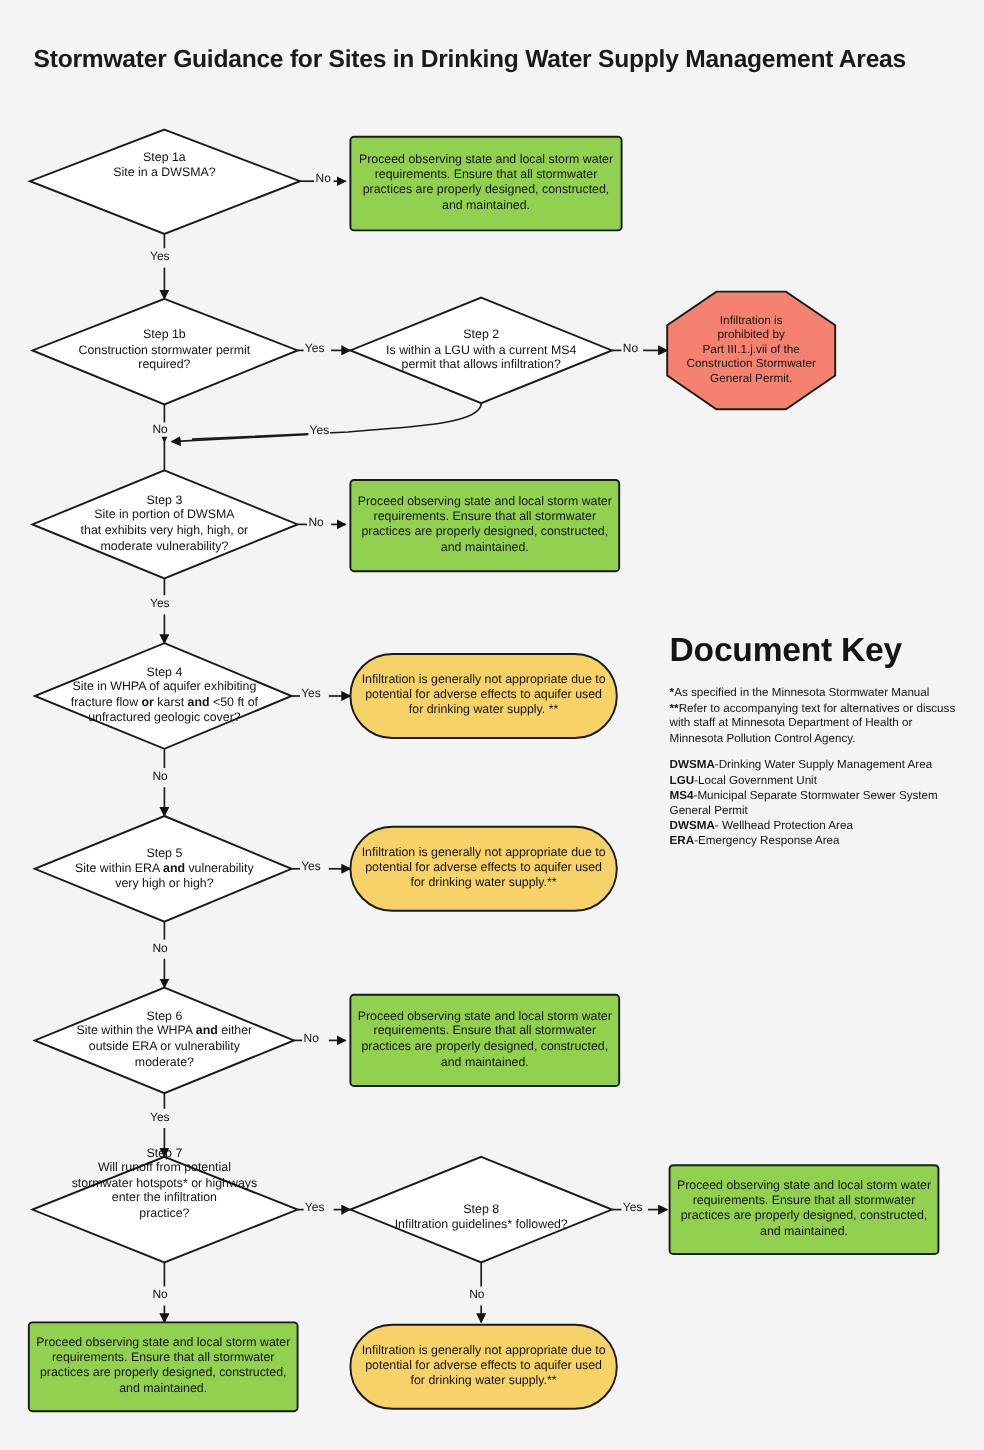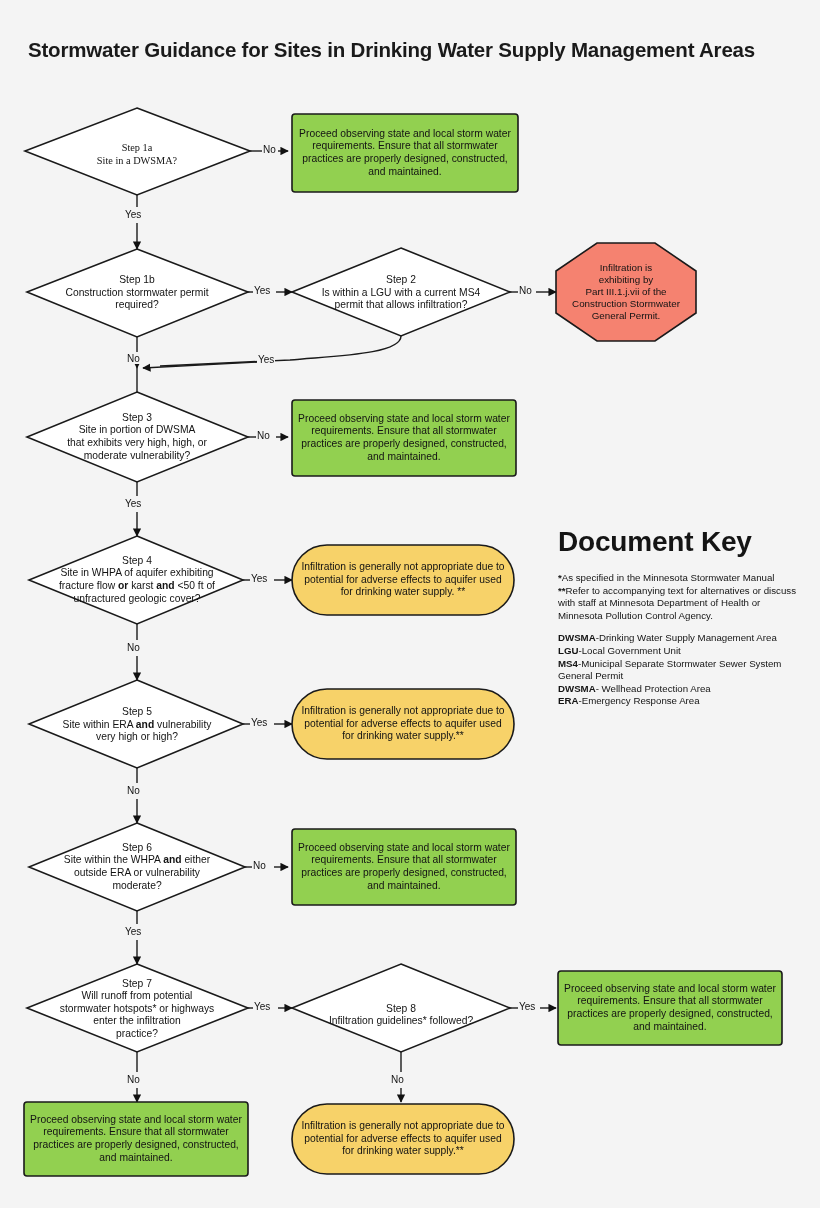--- a/index.html
+++ b/index.html
@@ -178,21 +178,21 @@
 
   <polygon points="401,964 510,1008 401,1052 292,1008" fill="#ffffff" stroke="#1a1a1a" stroke-width="1.6"></polygon>
 
   <rect x="558" y="971" width="224" height="74" rx="3" fill="#92d050" stroke="#1a1a1a" stroke-width="1.6"></rect>
 
   <rect x="24" y="1102" width="224" height="74" rx="3" fill="#92d050" stroke="#1a1a1a" stroke-width="1.6"></rect>
 
   <rect x="292" y="1104" width="222" height="70" rx="35" fill="#f7d269" stroke="#1a1a1a" stroke-width="1.6"></rect>
 </svg>
 
-<div class="node-text diamond-text" style="left:57px; top:130px; width:160px; height:50px;font-family:Liberation Serif, serif;">
+<div class="node-text diamond-text" style="left:57px; top:114px; width:160px; height:50px;">
   <span>
     <span>Step 1a</span><br>
     <span>Site in a DWSMA?</span>
   </span>
 </div>
 
 <div class="node-text box-text" style="left:298px; top:118px; width:214px; height:70px;">Proceed observing state and local storm water requirements. Ensure that all stormwater practices are properly designed, constructed, and maintained.</div>
 
 <div class="node-text diamond-text" style="left:47px; top:266px; width:180px; height:54px;">
   <span>
@@ -206,21 +206,21 @@
   <span>
     <span>Step 2</span><br>
     <span>Is within a LGU with a current MS4</span><br>
     <span>permit that allows infiltration?</span>
   </span>
 </div>
 
 <div class="node-text oct-text" style="left:560px; top:254px; width:132px; height:76px;">
   <span>
     <span>Infiltration is</span><br>
-    <span>exhibiting by</span><br>
+    <span>prohibited by</span><br>
     <span>Part III.1.j.vii of the</span><br>
     <span>Construction Stormwater</span><br>
     <span>General Permit.</span>
   </span>
 </div>
 
 <div class="node-text diamond-text" style="left:43px; top:404px; width:188px; height:66px;">
   <span>
     <span>Step 3</span><br>
     <span>Site in portion of DWSMA</span><br>
@@ -256,21 +256,21 @@
   <span>
     <span>Step 6</span><br>
     <span><span>Site within the WHPA </span><b>and</b><span> either</span></span><br>
     <span>outside ERA or vulnerability</span><br>
     <span>moderate?</span>
   </span>
 </div>
 
 <div class="node-text box-text" style="left:298px; top:833px; width:212px; height:68px;">Proceed observing state and local storm water requirements. Ensure that all stormwater practices are properly designed, constructed, and maintained.</div>
 
-<div class="node-text diamond-text" style="left:40px; top:974px; width:194px; height:70px;">
+<div class="node-text diamond-text" style="left:40px; top:952px; width:194px; height:70px;">
   <span>
     <span>Step 7</span><br>
     <span>Will runoff from potential</span><br>
     <span>stormwater hotspots* or highways</span><br>
     <span>enter the infiltration</span><br>
     <span>practice?</span>
   </span>
 </div>
 
 <div class="node-text diamond-text" style="left:306px; top:986px; width:190px; height:42px;align-items:flex-end;">

